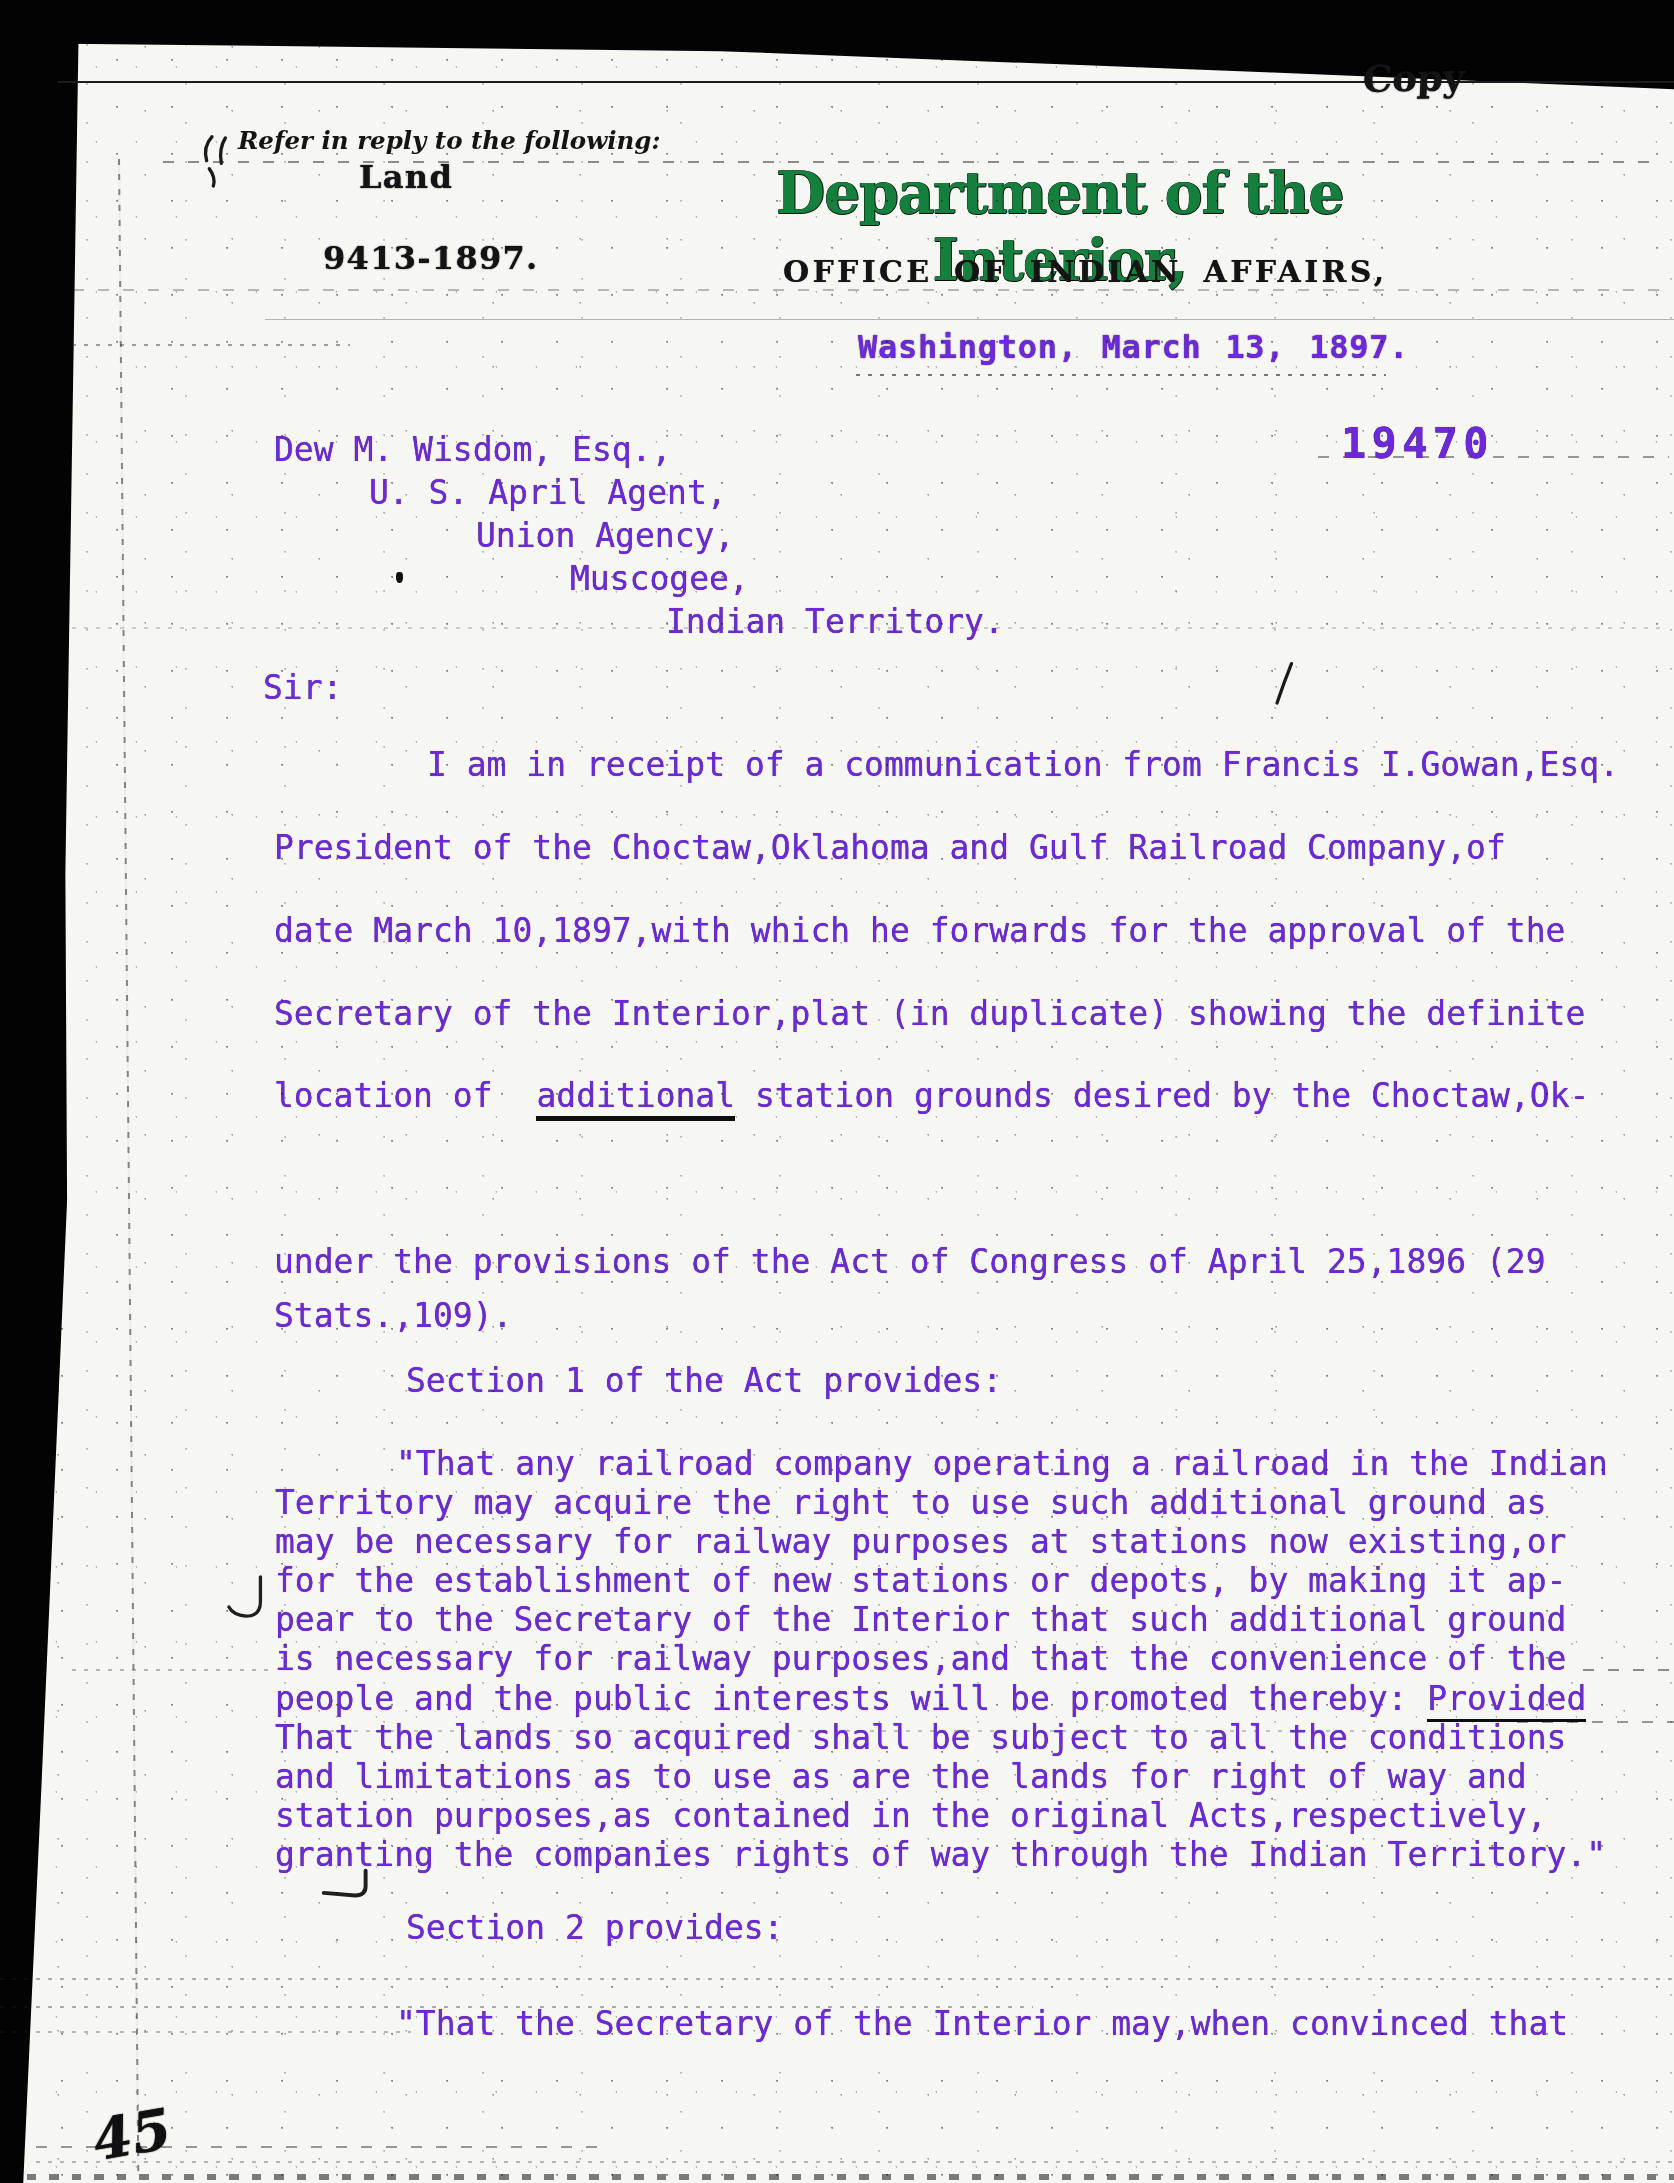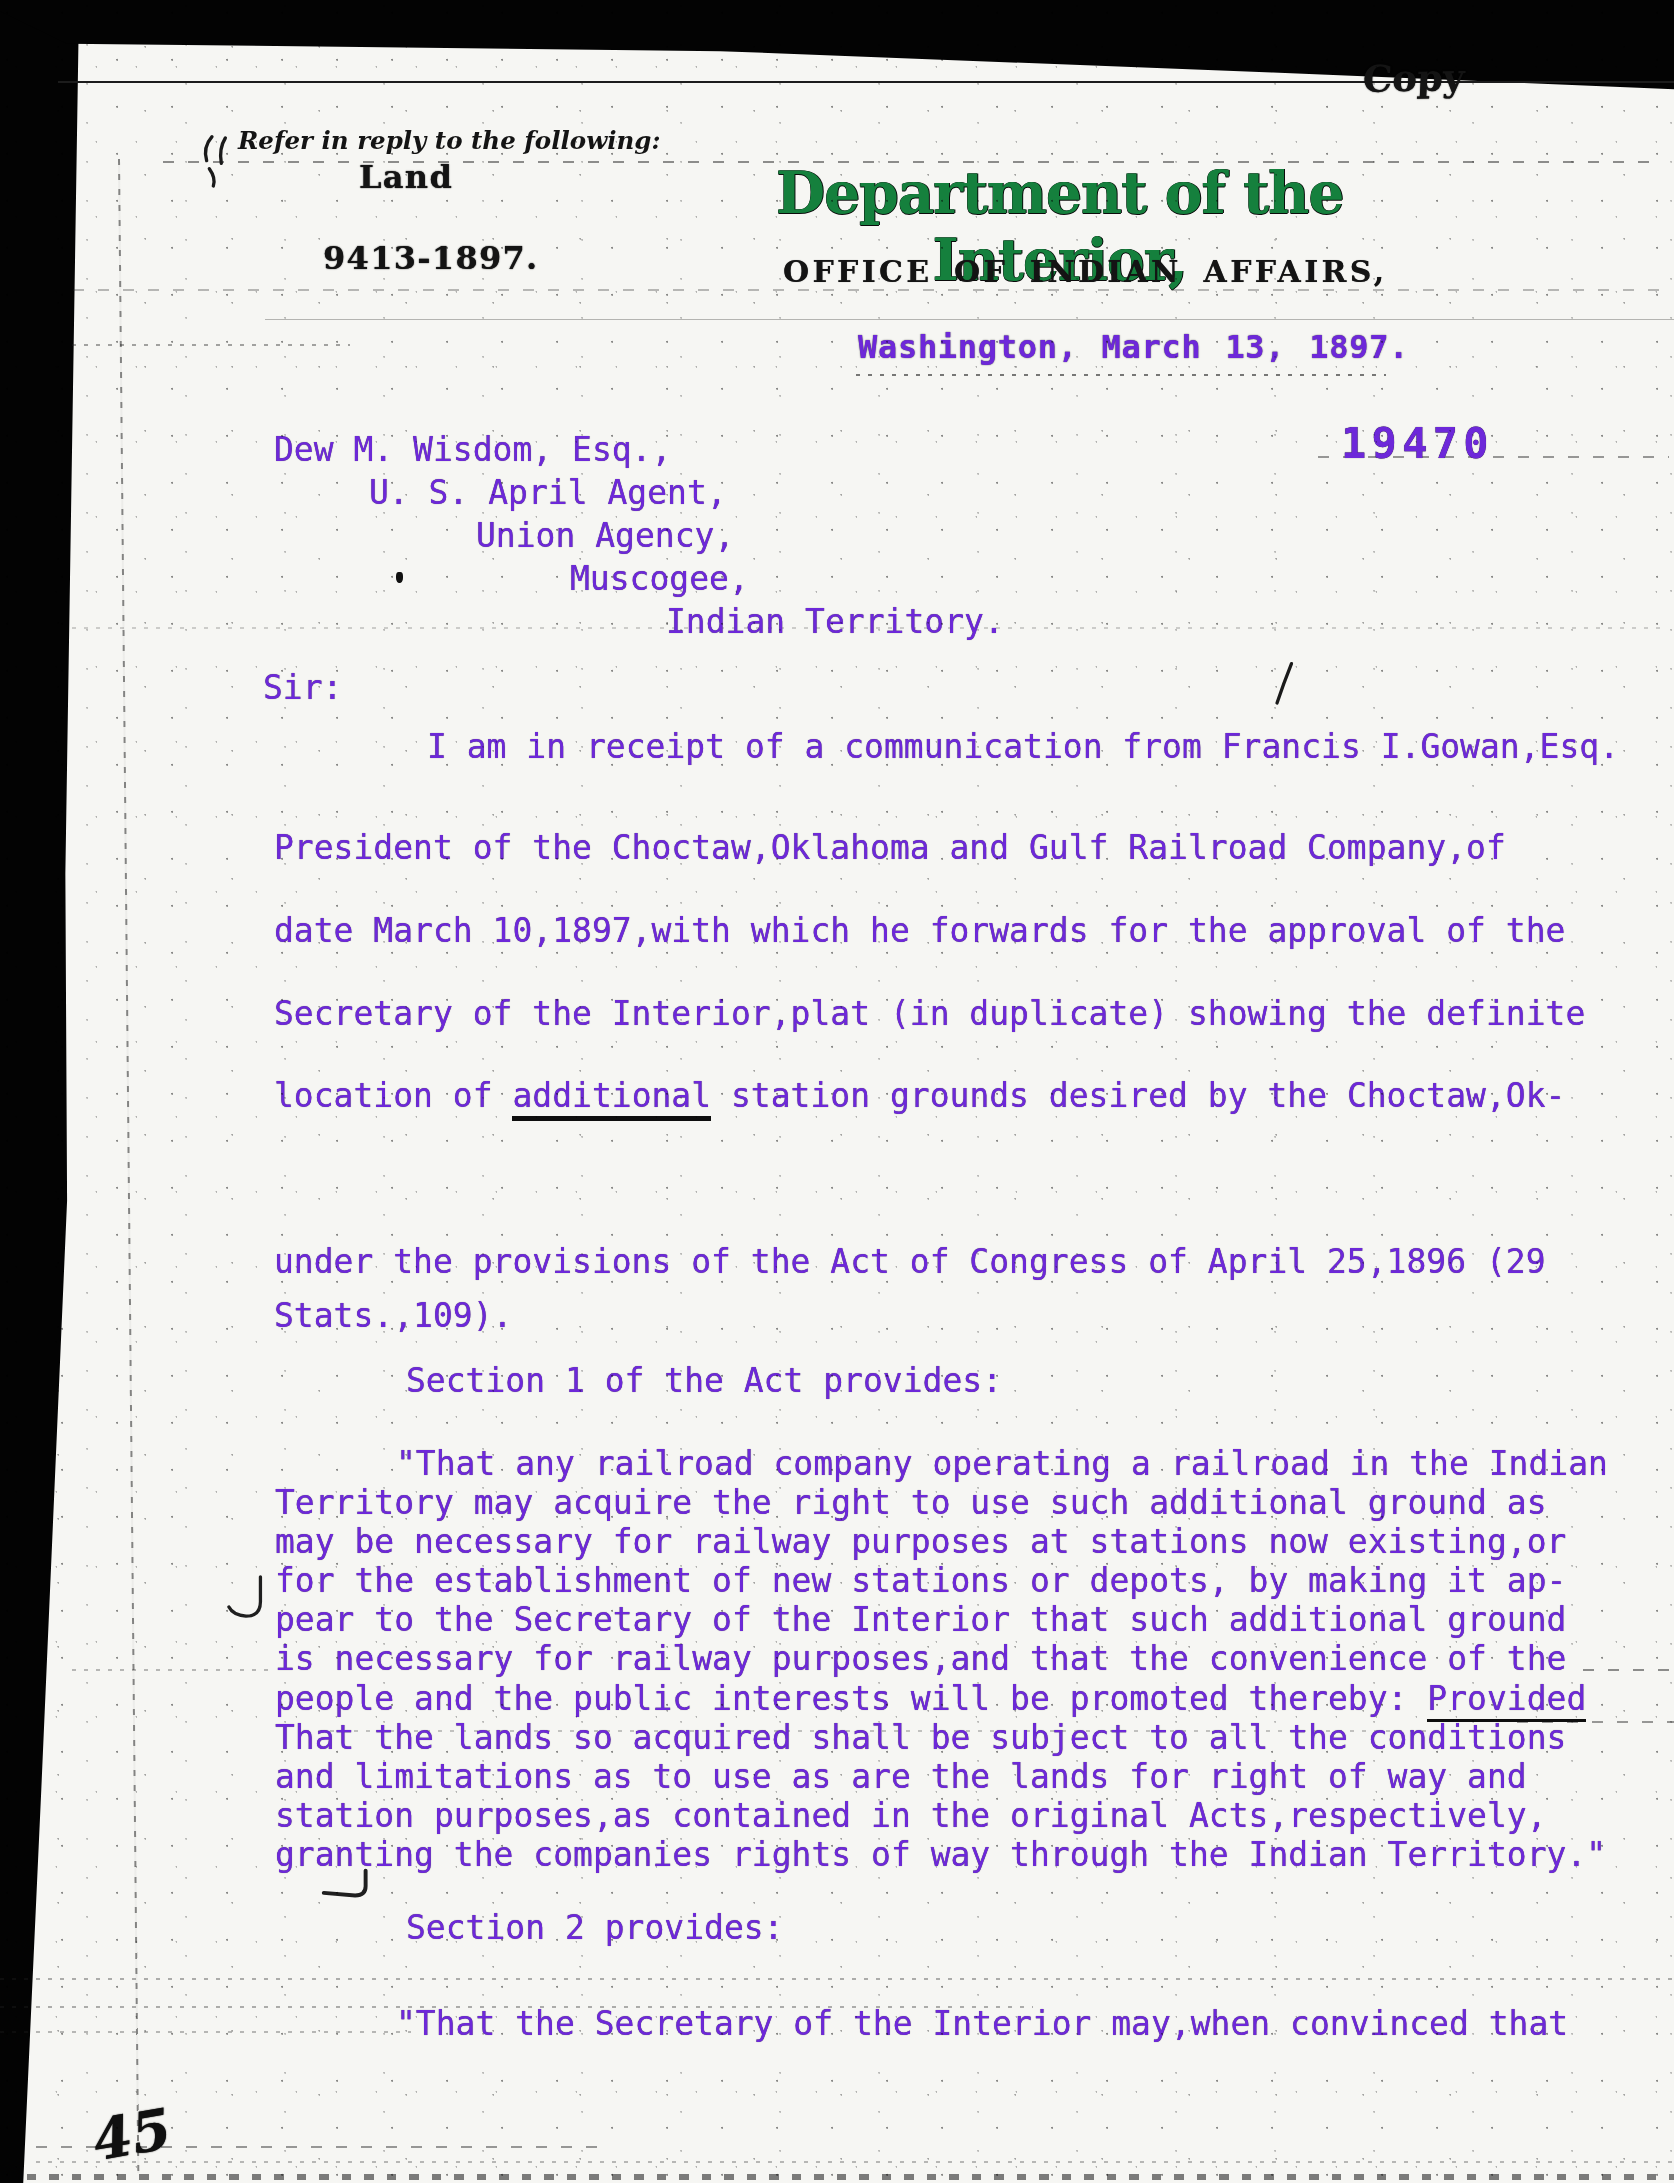--- a/index.html
+++ b/index.html
@@ -23,21 +23,21 @@
   .tw{ 
     font-family:"DejaVu Sans Mono", monospace; font-size:33px; line-height:1.12;
     color:#6d28d9; text-shadow:0 0 0.7px rgba(10,10,10,.75); white-space:pre;
   }
   .tw-bold{ font-weight:bold; text-shadow:0 0 1.3px rgba(0,0,0,.8); }
   .serif{ font-family:"DejaVu Serif", serif; }
   .blackletter{
     font-family:"DejaVu Serif", serif; font-weight:bold; letter-spacing:-1.3px;
     text-shadow:1px 0 #0a0a0a, -0.3px 0 #0a0a0a, 0 0.7px #0a0a0a; color:#15803d;
   }
-  .u-heavy{ border-bottom:5.3px solid #0e0e0e; padding-bottom:0.7px; }
+  .u-heavy{ border-bottom:5.3px solid #0e0e0e; padding-bottom:0.7px;margin-left:24px; }
   .u-med{ border-bottom:3.3px solid #0e0e0e; padding-bottom:0.7px; }
   .edge{ background:#030303; }
   .hline{ position:absolute; height:2px; background:#1c1c1c; }
   .dash{ position:absolute; height:2px;
     background:repeating-linear-gradient(90deg,#222 0 10.6px, transparent 10.6px 25px); }
   .dots{ position:absolute; height:2px;
     background:repeating-linear-gradient(90deg,#222 0 4px, transparent 4px 12px); }
   .hand{ color:#101010; }
   svg{ display:block; }
 </style>
@@ -97,21 +97,21 @@
   <div class="abs tw" style="left:666px;top:604px;">Indian Territory.</div>
   <div class="abs" style="left:396px;top:572px;width:6.6px;height:10.6px;background:#111;border-radius:40% 40% 50% 50%;"></div>
 
   <div class="abs tw" style="left:263px;top:670px;">Sir:</div>
   <div class="abs" style="left:1273px;top:661px;">
     <svg width="22.5" height="46" viewBox="0 0 34 70">
         <path d="M28,4 Q16,34 6,64" stroke="#1a1a1a" stroke-width="5" fill="none" stroke-linecap="round"></path>
       </svg>
   </div>
 
-  <div class="abs tw" style="left:427px;top:729px;text-align:center;">I am in receipt of a communication from Francis I.Gowan,Esq.</div>
+  <div class="abs tw" style="left:427px;top:747px;text-align:center;">I am in receipt of a communication from Francis I.Gowan,Esq.</div>
   <div class="abs tw" style="left:274px;top:830px;">President of the Choctaw,Oklahoma and Gulf Railroad Company,of</div>
   <div class="abs tw" style="left:274px;top:913px;">date March 10,1897,with which he forwards for the approval of the</div>
   <div class="abs tw" style="left:274px;top:996px;">Secretary of the Interior,plat (in duplicate) showing the definite</div>
   <div class="abs tw" style="left:274px;top:1078px;"><span>location of </span><span class="u-heavy">additional</span><span> station grounds desired by the Choctaw,Ok-</span></div>
   <div class="abs tw" style="left:274px;top:1244px;">under the provisions of the Act of Congress of April 25,1896 (29</div>
   <div class="abs tw" style="left:274px;top:1298px;">Stats.,109).</div>
 
   <div class="abs tw" style="left:406px;top:1363px;">Section 1 of the Act provides:</div>
 
   <div class="abs tw" style="left:396px;top:1446px;">"That any railroad company operating a railroad in the Indian</div>

